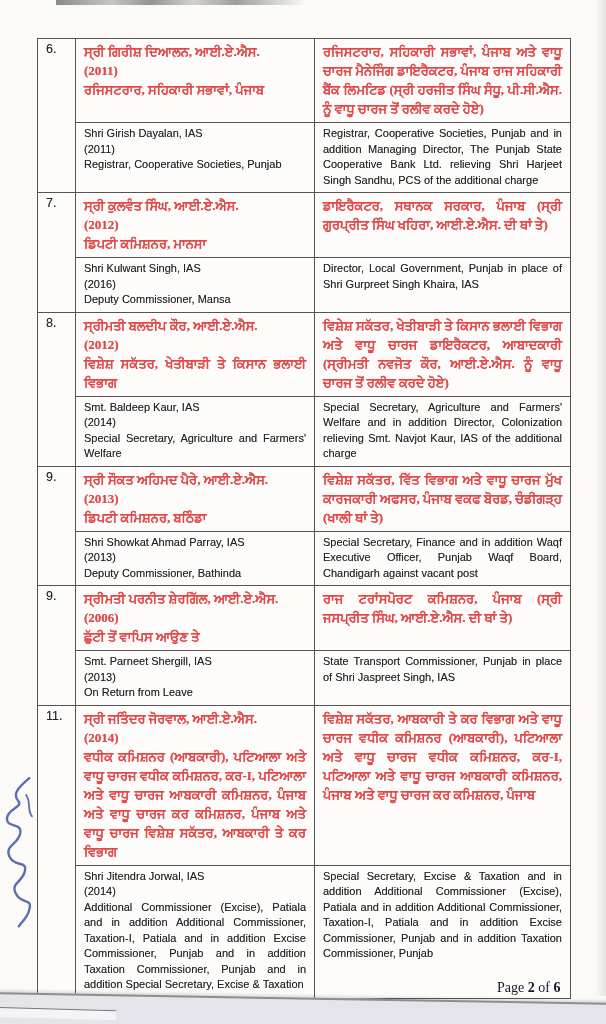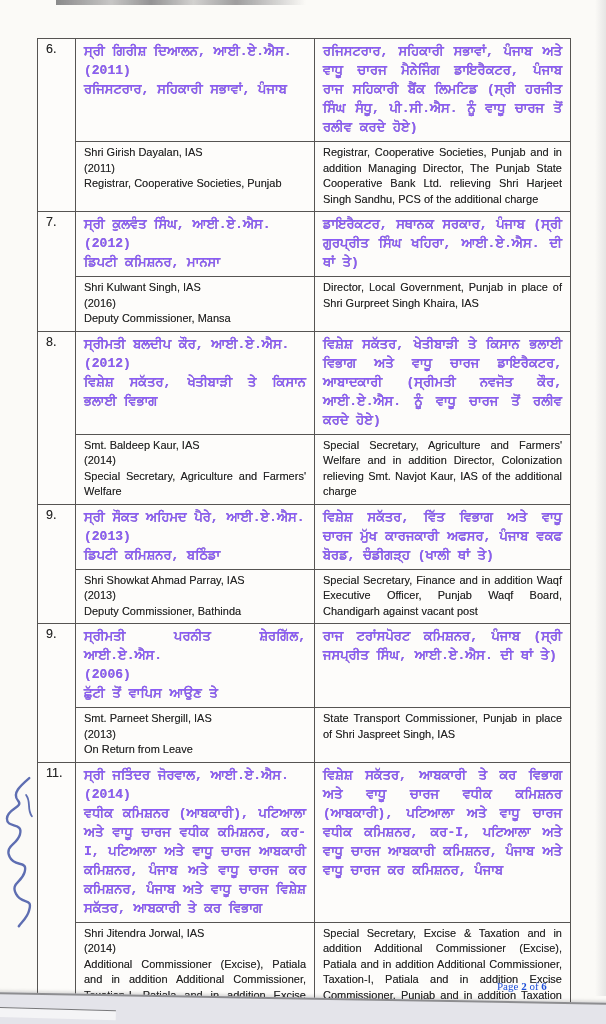--- a/index.html
+++ b/index.html
@@ -31,22 +31,22 @@
     vertical-align:top;
     padding:3px 8px 4px 8px;
     text-shadow:0 0 .5px rgba(30,30,30,.45);
   }
   td.sr{
     padding:4px 4px 4px 9px;
     font-size:12.5px;color:#262626;
   }
   td.cell{text-align:justify;}
   td.cell.pa{
-    font-size:13px;line-height:19px;font-weight:600;color:#8b5cf6;
-    font-family:Liberation Mono, monospace;
+    font-size:13px;line-height:19px;font-weight:600;color:#ef4444;
+    font-family:Liberation Serif, serif;
     white-space:pre-line;
   }
   td.cell.en{
     font-size:11px;line-height:15.5px;color:#232323;
     white-space:pre-line;
   }
   
   tbody tr:nth-child(1){height:77px}
   tbody tr:nth-child(2){height:70px}
   tbody tr:nth-child(3){height:52px}
@@ -65,21 +65,21 @@
   .handwriting{
     position:absolute;left:0px;top:776px;
     transform:rotate(-10deg);
     opacity:.85;
   }
 
   
   .footer{
     position:absolute;left:497px;top:980px;
     font-family:"Liberation Serif",serif;
-    font-size:11px;color:#1d4ed8;
+    font-size:14px;color:#0f172a;
     white-space:nowrap;
   }
   .footer .num{font-weight:bold;}
 
   
   .page-edge{
     position:absolute;left:-12px;top:992px;width:650px;height:70px;
     background:#e4e4ea;
     border-top:2px solid #8d8d90;
     box-shadow:0 -2px 3px rgba(70,70,80,.18);

